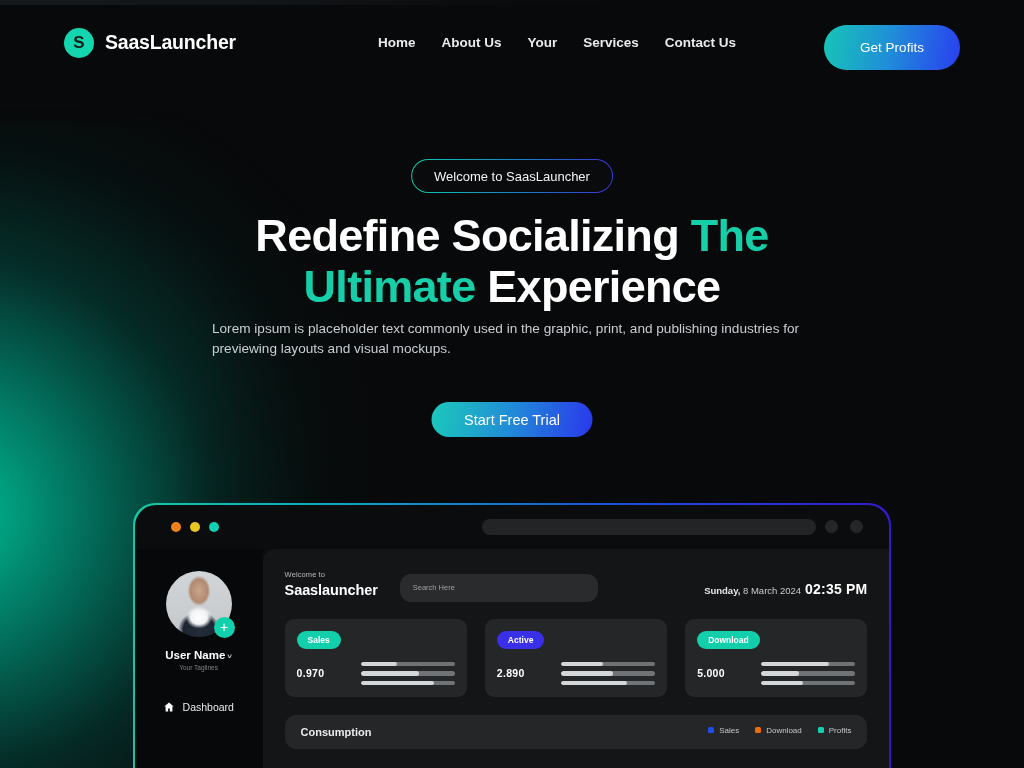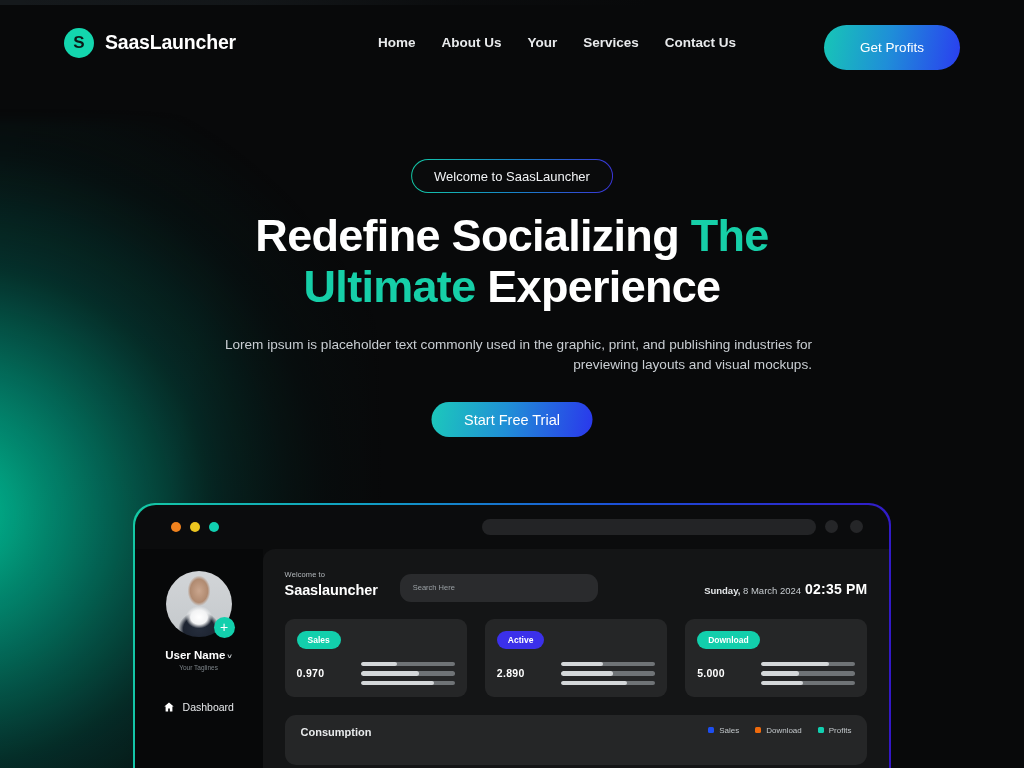--- a/index.html
+++ b/index.html
@@ -81,22 +81,22 @@
   }
   .hero-title {
     position:absolute; top:210px; left:0; width:1024px;
     text-align:center;
     color:#fff;
     font-size:45px; font-weight:bold; line-height:1.14;
     letter-spacing:-.7px;
   }
   .accent { color:#16cfa8; }
   .hero-sub {
-    position:absolute; top:335px; left:50%; transform:translateX(-50%);
-    width:600px; text-align:right;
+    position:absolute; top:319px; left:50%; transform:translateX(-50%);
+    width:600px; text-align:left;
     color:#c9ced3; font-size:13.6px; line-height:1.46;
   }
   .hero-cta {
     position:absolute; top:402px; left:50%; transform:translateX(-50%);
     width:161px; height:35px; border-radius:26px;
     background:linear-gradient(100deg, #1cc9bb 0%, #2090d6 46%, #2a37ec 100%);
     color:#fff; font-size:14.5px;
     display:flex; align-items:center; justify-content:center;
     border:none; cursor:pointer;
   }
@@ -198,21 +198,21 @@
   }
   .pill.teal { background:#12cfac; }
   .pill.blue { background:#3b30ea; }
   .card-bot { display:flex; align-items:center; margin-top:13px; }
   .card-val { color:#fff; font-size:10.5px; font-weight:bold; letter-spacing:.3px; }
   .card-bars { margin-left:auto; width:94px; display:flex; flex-direction:column; gap:5px; }
   .bar { height:4.5px; border-radius:3px; background:#6f7376; position:relative; overflow:hidden; }
   .bar i { position:absolute; left:0; top:0; height:100%; background:#d4d7d9; border-radius:3px; }
 
   .consumption {
-    margin-top:18px; height:50px;
+    margin-top:18px; height:34px;
     background:#252627; border-radius:11px;
     padding:11px 16px;
     display:flex; align-items:flex-start;
   }
   .cons-title { color:#e9ebec; font-size:11px; font-weight:bold; }
   .legend { margin-left:auto; display:flex; gap:16px; align-items:center; }
   .leg { display:flex; align-items:center; gap:5px; }
   .leg i { width:6px; height:6px; border-radius:1.5px; display:block; }
   .leg span { color:#c3c8cb; font-size:8px; }
 </style>

